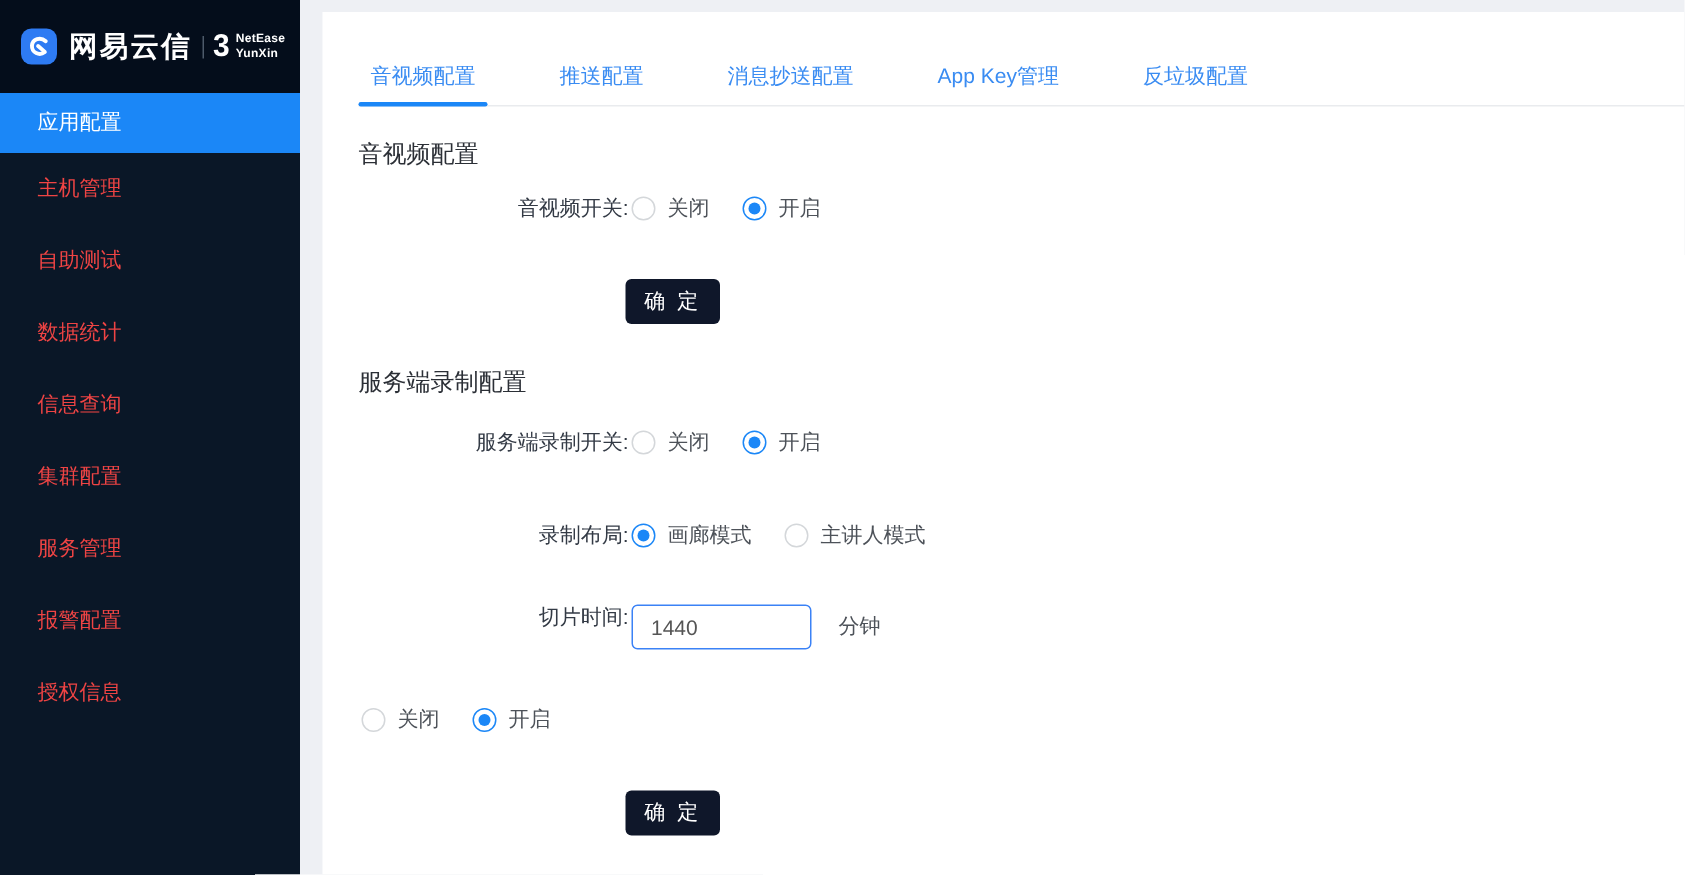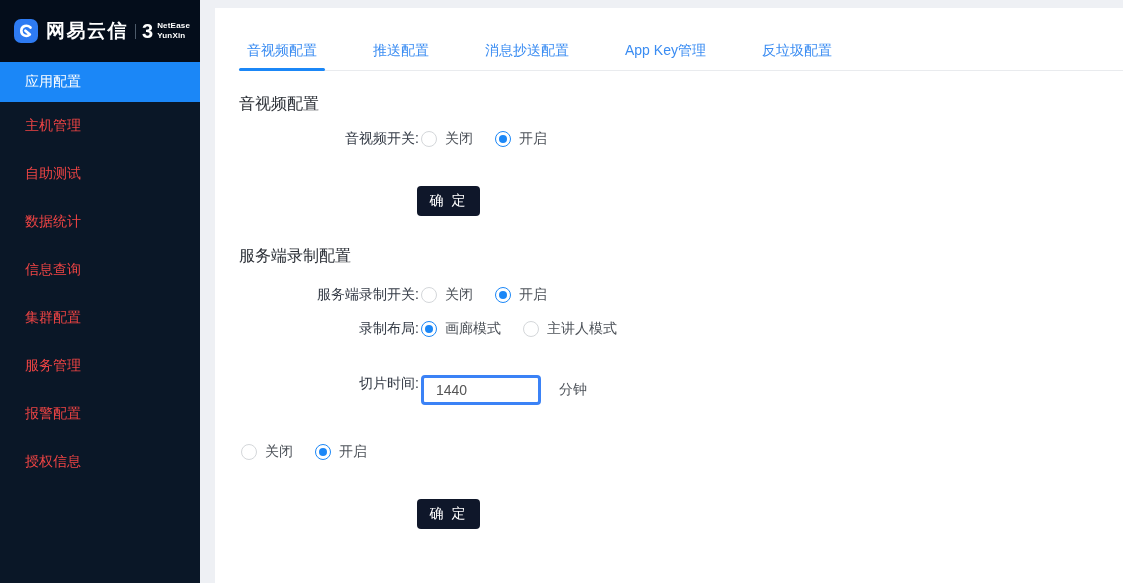--- a/index.html
+++ b/index.html
@@ -25,32 +25,32 @@
   .tab{font-size:14px;color:#3a8cf2;padding:0 8px;height:100%;display:flex;align-items:center;position:relative;cursor:pointer;white-space:nowrap;}
   .tab.active::after{content:"";position:absolute;left:0;right:0;bottom:-1px;height:3px;background:#1b87f7;border-radius:1.5px;}
   .content{padding-left:24px;}
   .section-title{font-size:16px;line-height:22px;color:#2b2f36;font-weight:400;}
   .section-1 .section-title{margin-top:22px;}
   .section-2{margin-top:29px;}
   .form-row{display:flex;}
   .section-1 .row-0{margin-top:15px;}
   .section-1 .btn-row{margin-top:38px;}
   .section-2 .row-0{margin-top:19px;}
-  .section-2 .row-1{margin-top:16px;}
+  .section-2 .row-1{margin-top:44px;}
   .section-2 .row-2{margin-top:37px;}
   .section-2 .row-3{margin-top:38px;}
   .section-2 .btn-row{margin-top:38px;}
   .form-label{width:180px;flex:none;text-align:right;font-size:14px;color:#333a45;white-space:nowrap;}
   .controls{display:flex;align-items:center;margin-left:2px;}
   .radio-opt{display:flex;align-items:center;margin-right:22px;cursor:pointer;}
   .radio{width:16px;height:16px;border-radius:50%;border:1px solid #d4d7da;background:#fff;box-sizing:border-box;position:relative;flex:none;}
   .radio.checked{border-color:#1b87f7;}
   .radio.checked::after{content:"";position:absolute;left:3px;top:3px;right:3px;bottom:3px;background:#1b87f7;border-radius:50%;}
   .radio-label{font-size:14px;color:#4d5259;margin-left:8px;white-space:nowrap;}
-  .text-input{width:120px;height:30px;box-sizing:border-box;border:3px solid #3b82f6;border-radius:4px;
+  .text-input{width:120px;height:30px;box-sizing:border-box;border:1px solid #3b82f6;border-radius:4px;
               padding:0 12px;font-size:14px;color:#555;font-family:inherit;outline:none;}
   .input-suffix{font-size:14px;color:#4d5259;margin-left:18px;}
   .btn-row{display:flex;}
   .submit-btn{margin-left:178px;width:63px;height:30px;background:#0f172a;border:none;border-radius:4px;
               color:#fff;font-size:14px;font-family:inherit;cursor:pointer;letter-spacing:2px;}
 </style>
 </head>
 <body>
 
 <div class="sidebar">

